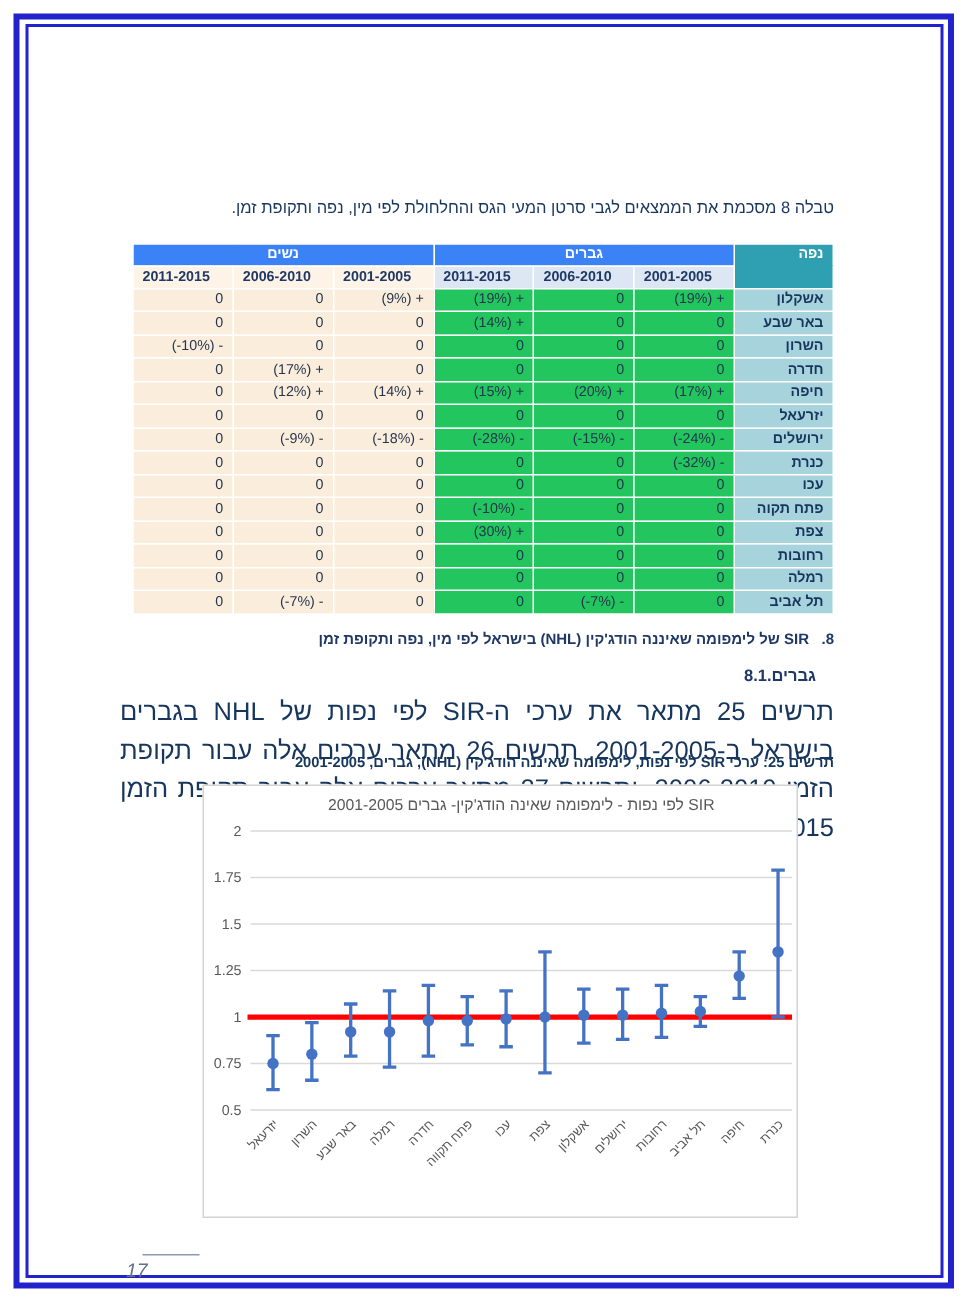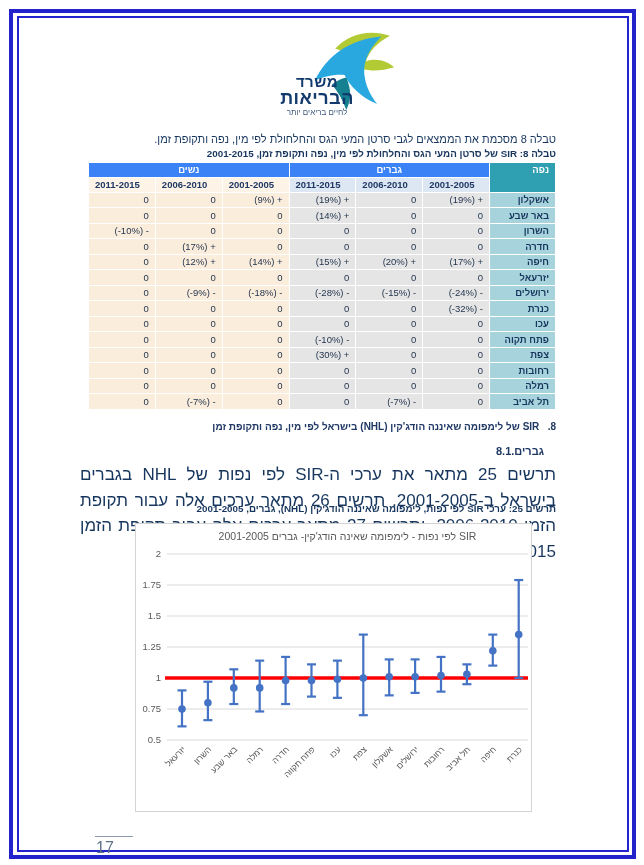--- a/index.html
+++ b/index.html
@@ -24,62 +24,49 @@
   
   .sir-table{position:absolute;right:88px;top:162px;width:468px;direction:rtl;
              border-collapse:collapse;table-layout:fixed;}
   .sir-table th,.sir-table td{border:1px solid #fff;padding:1px 6px;font-size:9.5px;line-height:1.25;}
   .h-gender{background:#3b82f6;color:#fff;font-weight:bold;text-align:center;font-size:10px;padding:2px;}
   .h-region{background:#2f9fb2;color:#fff;font-weight:bold;text-align:right;font-size:10px;vertical-align:top;padding-top:3px;margin-top:28px;}
   .h-period{font-weight:bold;color:#1f3864;text-align:left;font-size:9.3px;padding:2px;}
   .h-period.men{background:#dde7f3;}
   .h-period.women{background:#fdf3e7;}
   .cell{text-align:right;color:#24364f;height:12.5px;}
-  .cell.men{background:#e5e5e5;margin-left:24px;}
+  .cell.men{background:#22c55e;margin-left:24px;}
   .cell.women{background:#fbeddc;}
   .cell bdi, .cell span{unicode-bidi:isolate;}
   .region-cell{background:#a7d3dd;color:#17365d;font-weight:bold;text-align:right;height:12.5px;}
 
   .sec-heading{position:absolute;right:88px;left:50px;top:421px;direction:rtl;text-align:right;
                font-size:10px;font-weight:bold;color:#1f3864;}
   .sub-heading{position:absolute;right:100px;top:445px;direction:ltr;
                font-size:11px;font-weight:bold;color:#1f3864;}
   .body-par{position:absolute;right:88px;left:80px;top:462px;direction:rtl;text-align:justify;
             font-size:17px;line-height:1.5;color:#17365d;}
   .chart-caption{position:absolute;right:88px;left:88px;top:503px;direction:rtl;text-align:right;
             font-size:9.8px;font-weight:bold;color:#17365d;}
 
   .chart-box{position:absolute;left:135px;top:523px;width:397px;height:289px;background:#fff;
              border:1px solid #d3d3d3;box-sizing:border-box;}
 
   .footer-rule{position:absolute;left:95px;top:836px;width:38px;border-top:1px solid #8a9bb0;}
-  .page-num{position:absolute;left:96px;top:839px;font-size:16px;color:#5f7288;}
+  .page-num{position:absolute;left:84px;top:839px;font-size:13px;color:#5f7288;font-style:italic;}
 </style>
 </head>
 <body>
 
 <div class="page">
   <div class="frame-outer"></div>
   <div class="frame-inner"></div>
 
-  <div class="logo">
-    <svg class="logo-star" width="96" height="82" viewBox="0 0 100 96">
-      <path d="M28,24 C44,7 68,1 92,9 C77,17 68,27 64,39 C76,35 88,38 97,46 C84,50 71,51 61,48 C51,35 41,28 28,24 Z" fill="#b2cb35"></path>
-      <path d="M4,62 C18,32 46,13 82,10 C66,26 59,42 63,60 C65,70 70,80 77,89 C58,81 45,68 39,55 C26,54 14,57 4,62 Z" fill="#29a8e0"></path>
-      <path d="M41,58 C47,72 47,84 41,96 C37,84 31,74 24,66 C30,62 35,59 41,58 Z" fill="#15808f"></path>
-    </svg>
-    <div class="logo-text">
-      <div class="l1">משרד</div>
-      <div class="l2">הבריאות</div>
-      <div class="tag">לחיים בריאים יותר</div>
-    </div>
-  </div>
 
   <div class="intro">טבלה 8 מסכמת את הממצאים לגבי סרטן המעי הגס והחלחולת לפי מין, נפה ותקופת זמן.</div>
-  <div class="tbl-caption">טבלה 8: SIR של סרטן המעי הגס והחלחולת לפי מין, נפה ותקופת זמן, 2001-2015</div>
 
   <table class="sir-table">
     <colgroup>
       <col style="width:66px">
         <col>
         <col>
         <col>
         <col>
         <col>
         <col>

